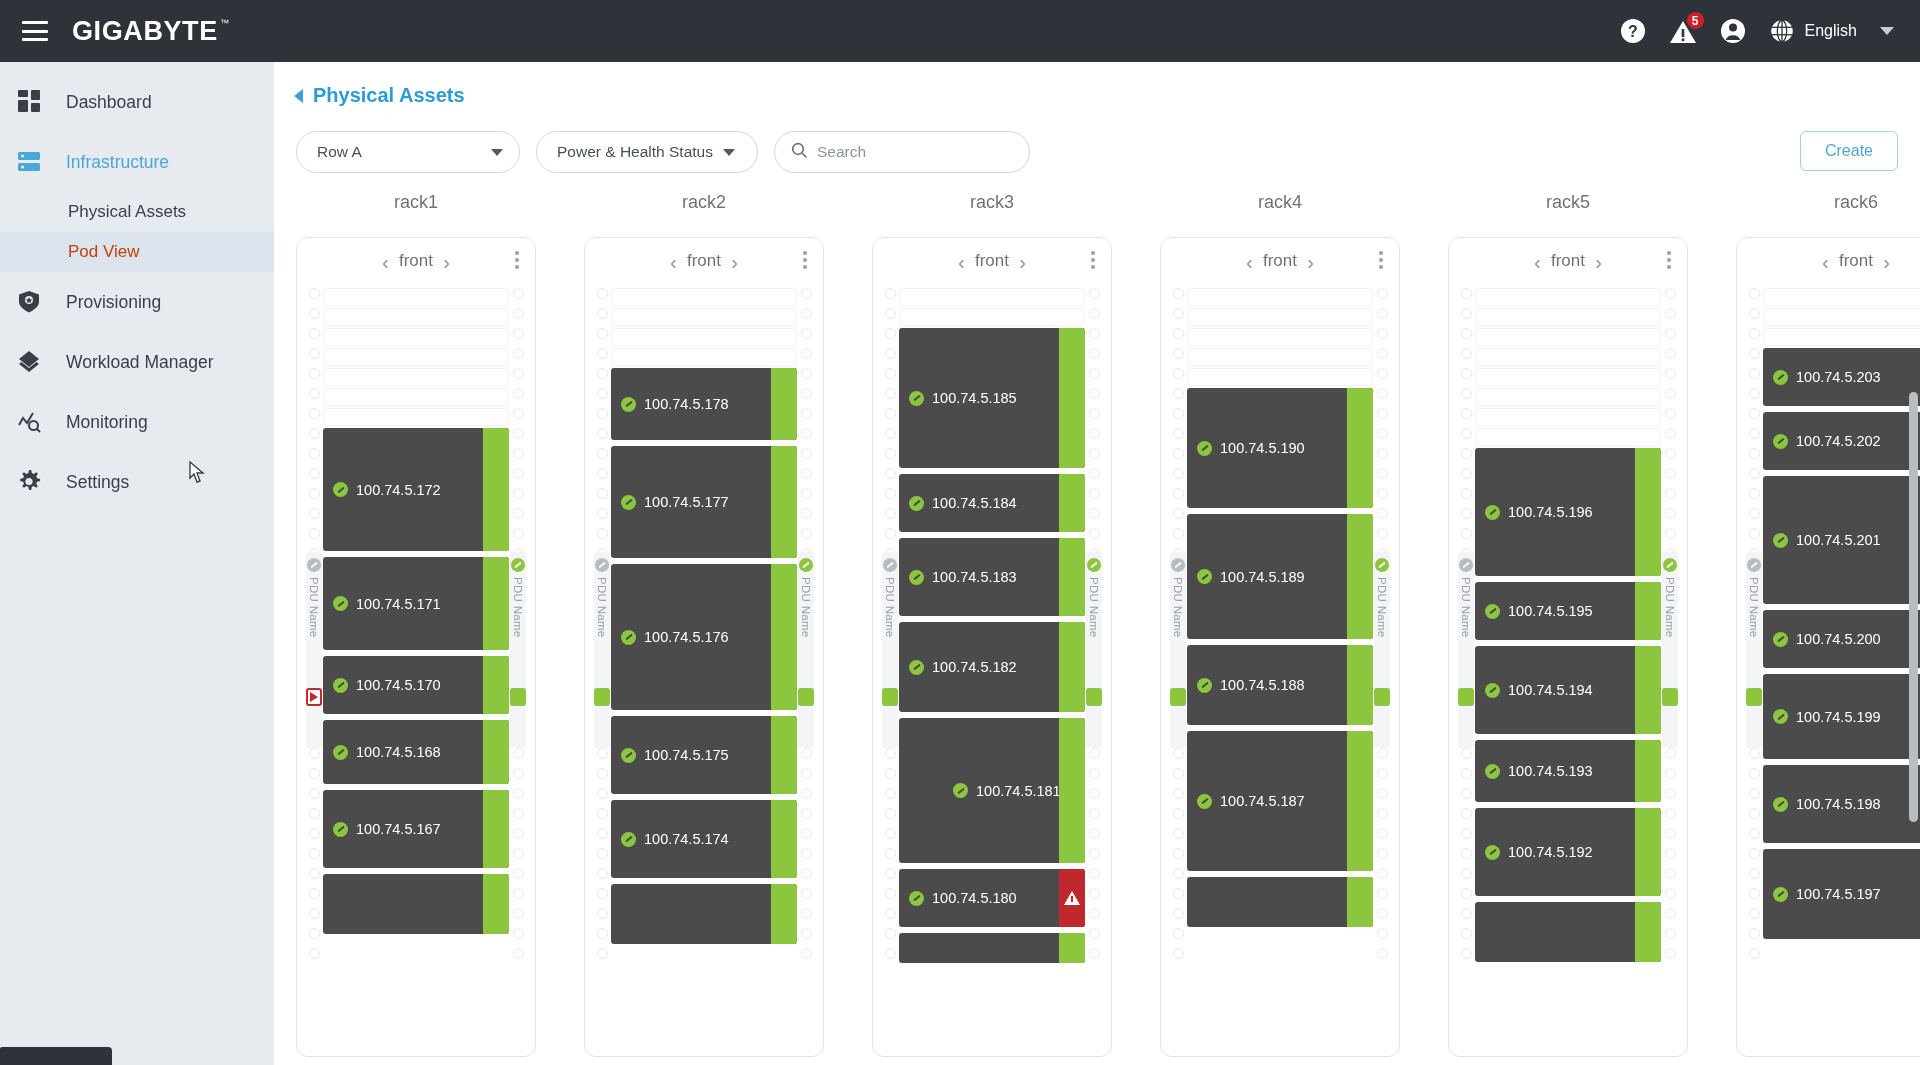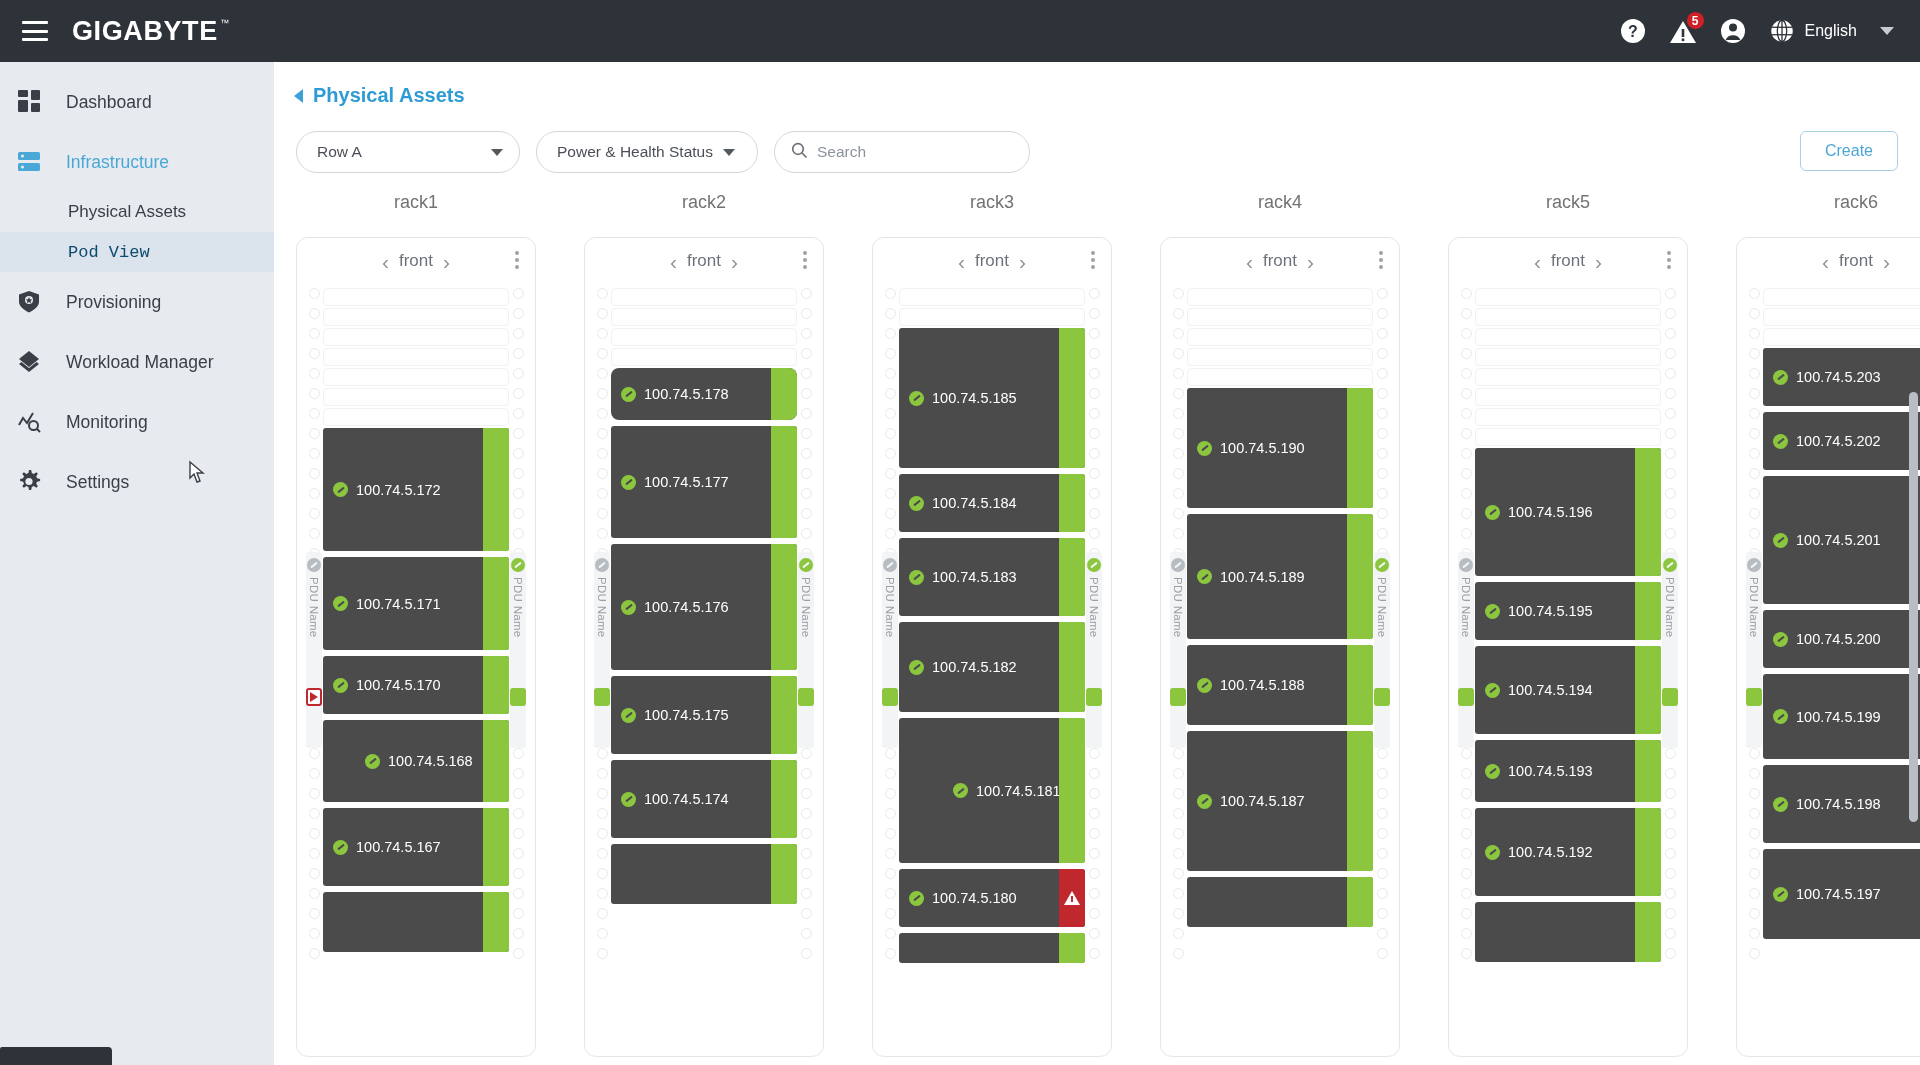--- a/index.html
+++ b/index.html
@@ -64,21 +64,21 @@
   }
   .nav-item .nico { width: 36px; display: flex; align-items: center; justify-content: flex-start; }
   .nav-item .nlabel { font-size: 17.5px; color: #3a3f47; padding-left: 12px; }
   .nav-item.active .nlabel { color: #4aa8d8; }
   .sub-item {
     display: flex; align-items: center; height: 40px;
     padding-left: 68px; cursor: pointer; position: relative;
   }
   .sub-item .nlabel { font-size: 17px; color: #3a3f47; }
   .sub-item.selected { background: #dbe4ec; }
-  .sub-item.selected .nlabel { color: #0c4a6e; font-family: Liberation Mono, monospace; }
+  .sub-item.selected .nlabel { color: #c2410c; }
 
   
   .main {
     position: absolute; top: 62px; left: 274px;
     width: 1646px; height: 1003px; background: #ffffff;
   }
   .breadcrumb {
     display: flex; align-items: center; gap: 10px;
     padding: 22px 0 0 20px; cursor: pointer;
   }
@@ -498,21 +498,21 @@
                   </span>
                   <span class="ustatus"></span>
                 </div>
                 <div class="unit" style="height: 58px;">
                   <span class="ulabel">
                     <span class="ok-dot"></span>
                     <span>100.74.5.170</span>
                   </span>
                   <span class="ustatus"></span>
                 </div>
-                <div class="unit" style="height: 82px; padding-left: 32px;">
+                <div class="unit" style="height: 64px;">
                   <span class="ulabel">
                     <span class="ok-dot"></span>
                     <span>100.74.5.168</span>
                   </span>
                   <span class="ustatus"></span>
                 </div>
                 <div class="unit" style="height: 78px;">
                   <span class="ulabel">
                     <span class="ok-dot"></span>
                     <span>100.74.5.167</span>
@@ -620,35 +620,35 @@
                   <span class="pdu-dot gray"></span>
                   <span class="pdu-label">PDU Name</span>
                 </div>
                 <div class="pdu-marker"></div>
               </div>
               <div class="slots">
                 <div class="empty-u"></div>
                 <div class="empty-u"></div>
                 <div class="empty-u"></div>
                 <div class="empty-u"></div>
-                <div class="unit" style="height: 52px; border-radius: 8px;">
+                <div class="unit" style="height: 72px;">
                   <span class="ulabel">
                     <span class="ok-dot"></span>
                     <span>100.74.5.178</span>
                   </span>
                   <span class="ustatus"></span>
                 </div>
                 <div class="unit" style="height: 112px;">
                   <span class="ulabel">
                     <span class="ok-dot"></span>
                     <span>100.74.5.177</span>
                   </span>
                   <span class="ustatus"></span>
                 </div>
-                <div class="unit" style="height: 126px;">
+                <div class="unit" style="height: 146px;">
                   <span class="ulabel">
                     <span class="ok-dot"></span>
                     <span>100.74.5.176</span>
                   </span>
                   <span class="ustatus"></span>
                 </div>
                 <div class="unit" style="height: 78px;">
                   <span class="ulabel">
                     <span class="ok-dot"></span>
                     <span>100.74.5.175</span>

